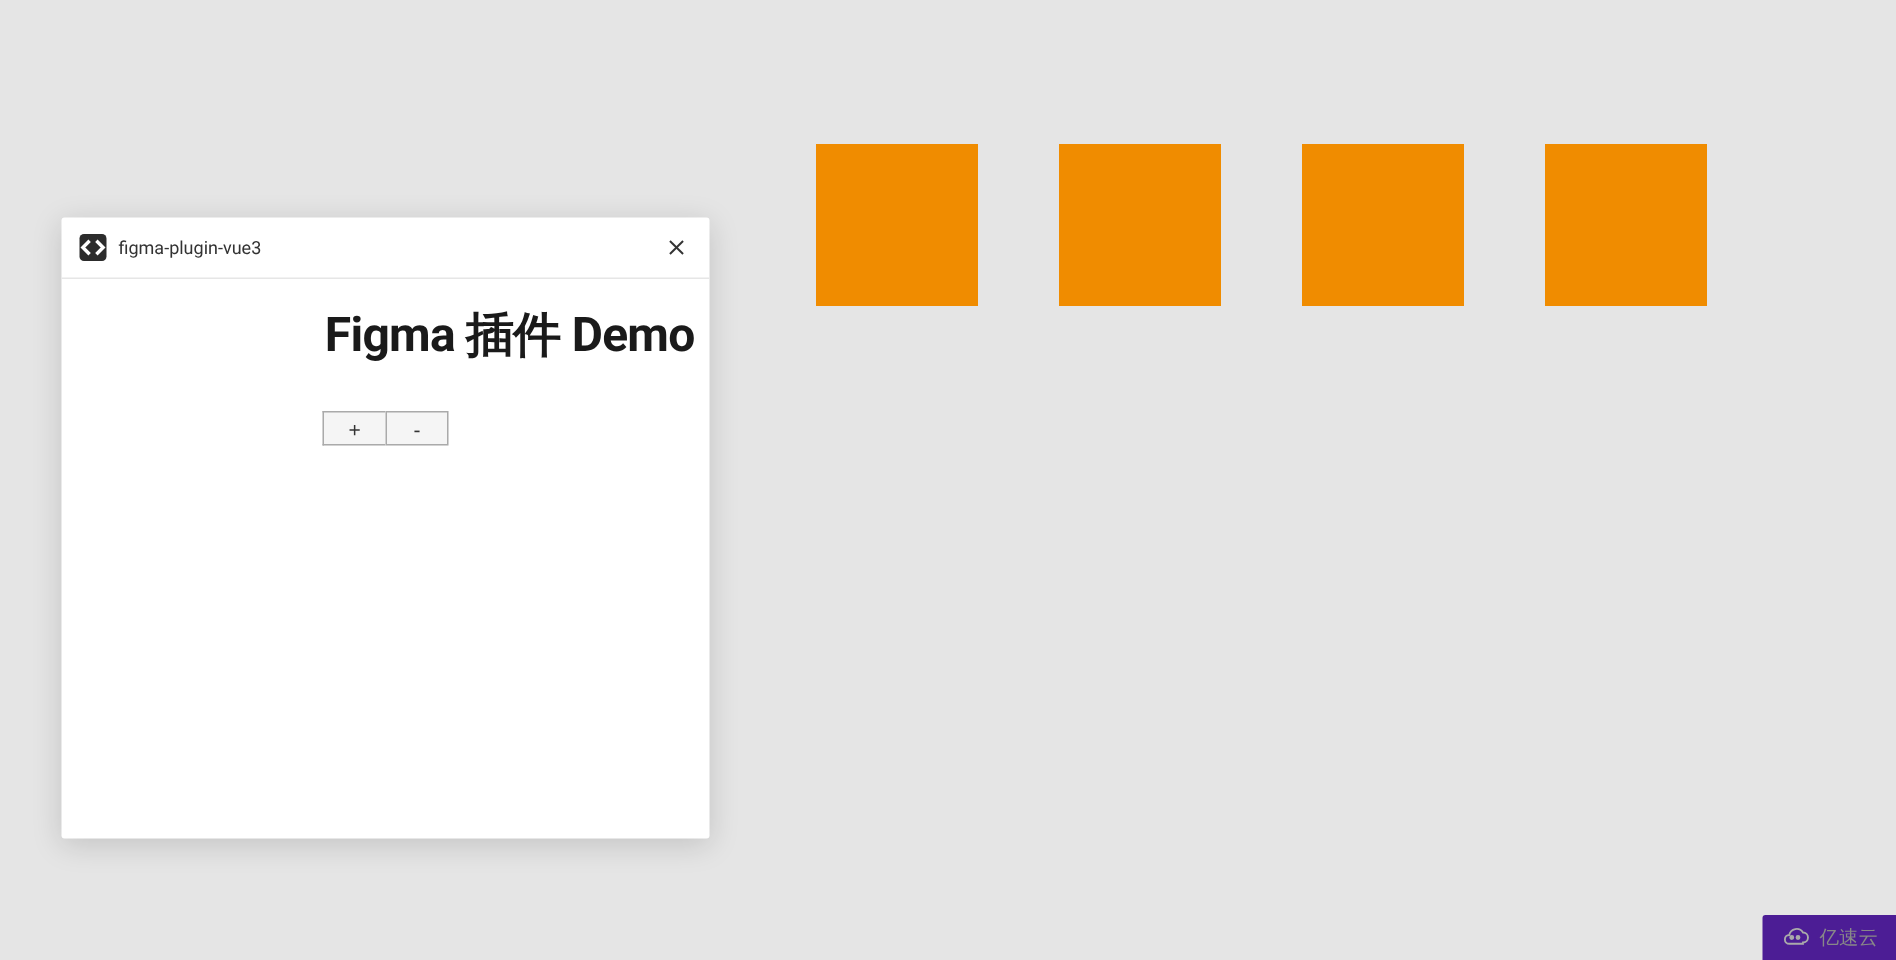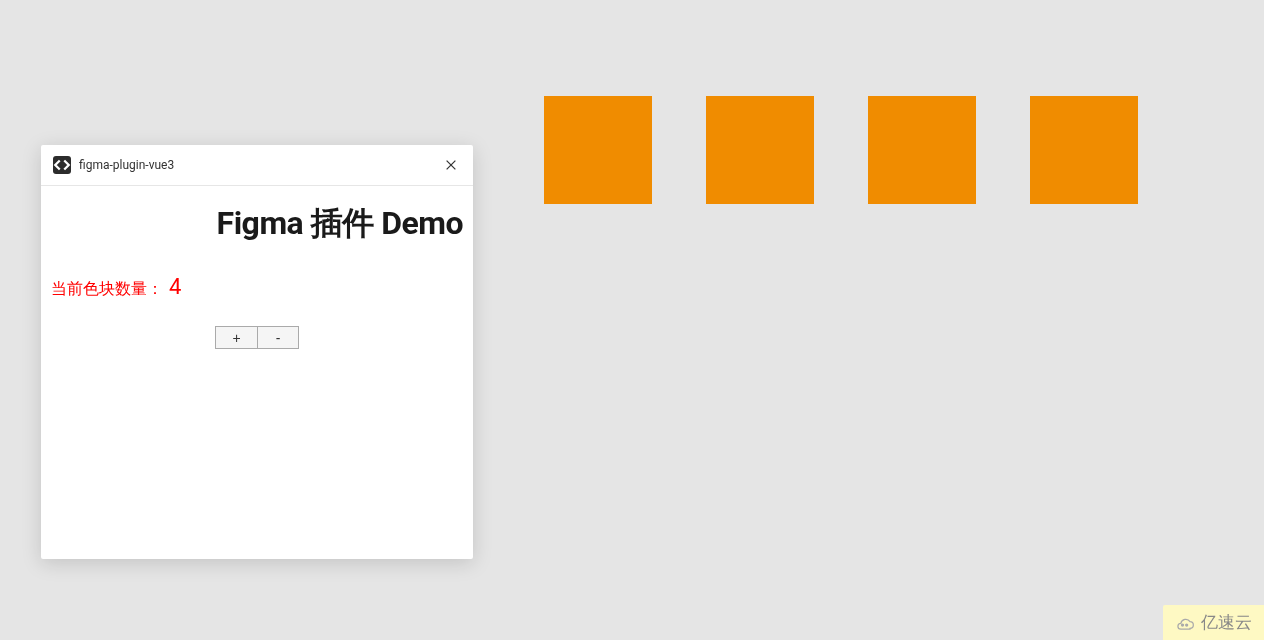--- a/index.html
+++ b/index.html
@@ -126,23 +126,23 @@
       top: 96px;
     }
     .color-block.b1 { left: 544px; }
     .color-block.b2 { left: 706px; }
     .color-block.b3 { left: 868px; }
     .color-block.b4 { left: 1030px; }
     .watermark {
       position: absolute;
       right: 0;
       bottom: 0;
-      background: #fef9c3;
+      background: #4c1d95;
       padding: 6px 12px;
-      font-size: 17px;
+      font-size: 13px;
       color: #888;
       display: flex;
       align-items: center;
       gap: 6px;
       border-radius: 2px 0 0 0;
     }
     .watermark-icon {
       width: 20px;
       height: 14px;
       position: relative;
@@ -172,24 +172,20 @@
     <div class="plugin-title">figma-plugin-vue3</div>
     <div class="close-btn">
       <svg viewBox="0 0 16 16">
         <line x1="3" y1="3" x2="13" y2="13" stroke="currentColor" stroke-width="1.5"></line>
         <line x1="13" y1="3" x2="3" y2="13" stroke="currentColor" stroke-width="1.5"></line>
       </svg>
     </div>
   </div>
   <div class="plugin-body">
     <h1 class="plugin-heading">Figma 插件 Demo</h1>
-    <div class="count-line">
-      <span>当前色块数量：</span>
-      <span class="count-number">4</span>
-    </div>
     <div class="button-row">
       <button class="step-btn">+</button>
       <button class="step-btn">-</button>
     </div>
   </div>
 </div>
 
 <div class="watermark">
   <span class="watermark-icon">
     <svg viewBox="0 0 24 16" fill="none" stroke="#aaa" stroke-width="1.5">

